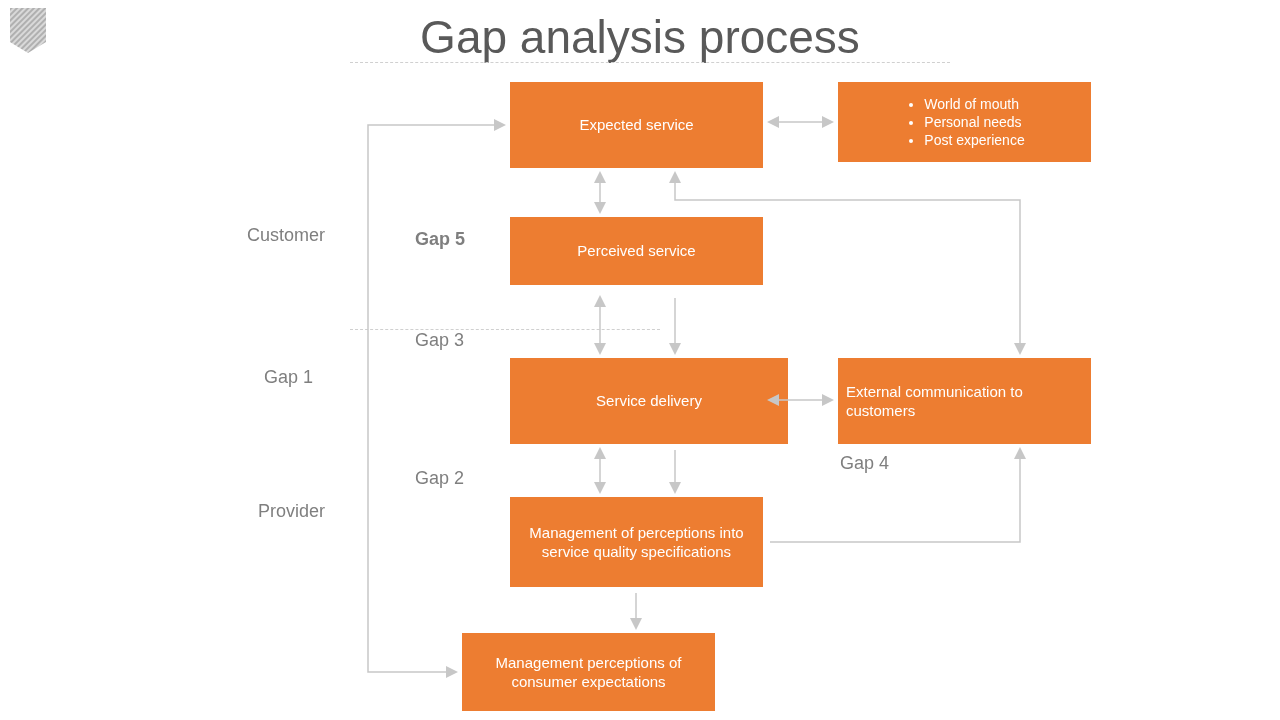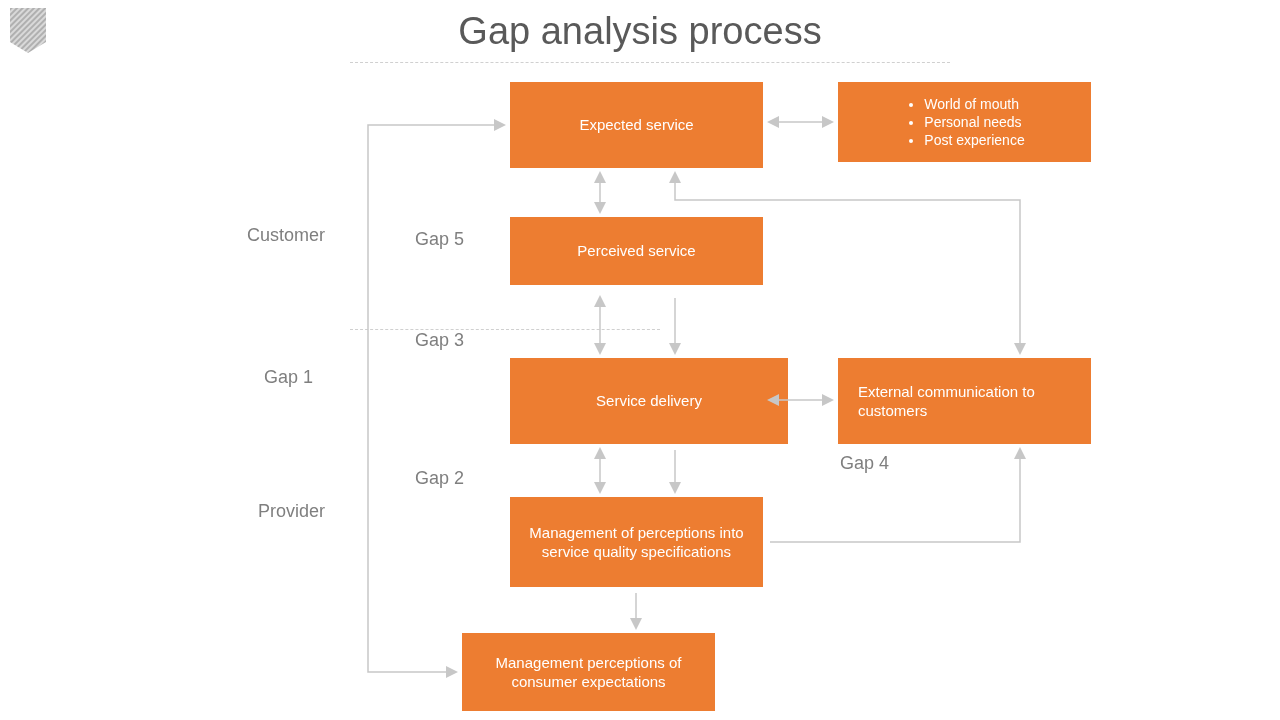--- a/index.html
+++ b/index.html
@@ -11,21 +11,21 @@
     font-family: Arial, Helvetica, sans-serif;
     position: relative;
     overflow: hidden;
   }
   .title {
     position: absolute;
     top: 10px;
     left: 0;
     width: 100%;
     text-align: center;
-    font-size: 38px;
+    font-size: 46px;
     color: #595959;
     font-weight: 400;
   }
   .dotted-line {
     position: absolute;
     left: 350px;
     width: 600px;
     border-top: 1px dashed #d0d0d0;
   }
   .dotted-line.top { top: 62px; }
@@ -82,42 +82,42 @@
   <polygon points="0,0 36,0 36,34 18,45 0,34" fill="url(#diag)"></polygon>
 </svg>
 
 <div class="title">Gap analysis process</div>
 <div class="dotted-line top"></div>
 <div class="dotted-line bottom"></div>
 
 <div class="label" style="left:247px; top:225px;">Customer</div>
 <div class="label" style="left:252px; top:367px;margin-left:12px;">Gap 1</div>
 <div class="label" style="left:258px; top:501px;">Provider</div>
-<div class="label" style="left:415px; top:229px;">Gap 5</div>
+<div class="label" style="left:415px; top:229px;font-weight:bold;">Gap 5</div>
 <div class="label" style="left:415px; top:330px;">Gap 3</div>
 <div class="label" style="left:415px; top:468px;">Gap 2</div>
 <div class="label" style="left:840px; top:453px;">Gap 4</div>
 
 <div class="box" style="left:510px; top:82px;  width:253px; height:86px;">
   <span>Expected service</span>
 </div>
 <div class="box" style="left:510px; top:217px; width:253px; height:68px;">
   <span>Perceived service</span>
 </div>
 <div class="box" style="left:510px; top:358px; width:278px; height:86px;">
   <span>Service delivery</span>
 </div>
 <div class="box" style="left:510px; top:497px; width:253px; height:90px;">
   <span>Management of perceptions into service quality specifications</span>
 </div>
 <div class="box" style="left:462px; top:633px; width:253px; height:78px;">
   <span>Management perceptions of consumer expectations</span>
 </div>
 
-<div class="box" style="left:838px; top:358px; width:253px; height:86px; justify-content:flex-start; padding-left:20px; text-align:left;">
+<div class="box" style="left:838px; top:358px; width:253px; height:86px; justify-content:flex-start; padding-left:8px; text-align:left;">
   <span>External communication to customers</span>
 </div>
 
 <div class="box" style="left:838px; top:82px; width:253px; height:80px;">
   <ul>
     <li>World of mouth</li>
     <li>Personal needs</li>
     <li>Post experience</li>
   </ul>
 </div>

